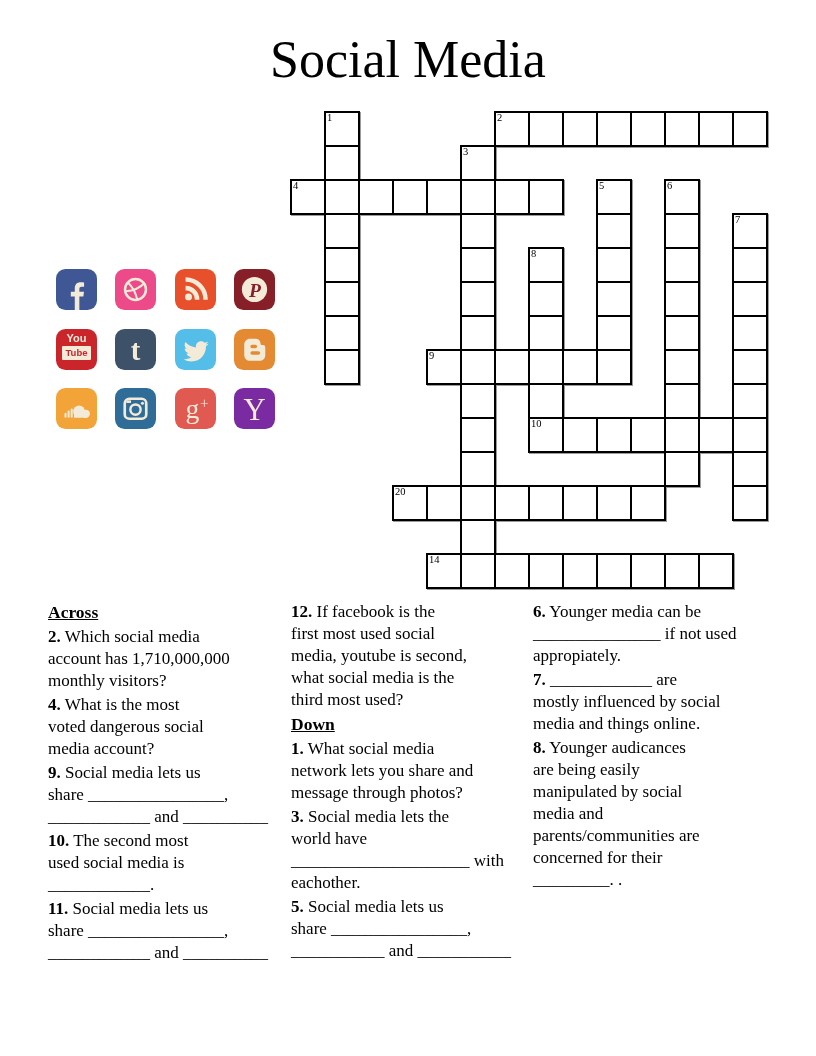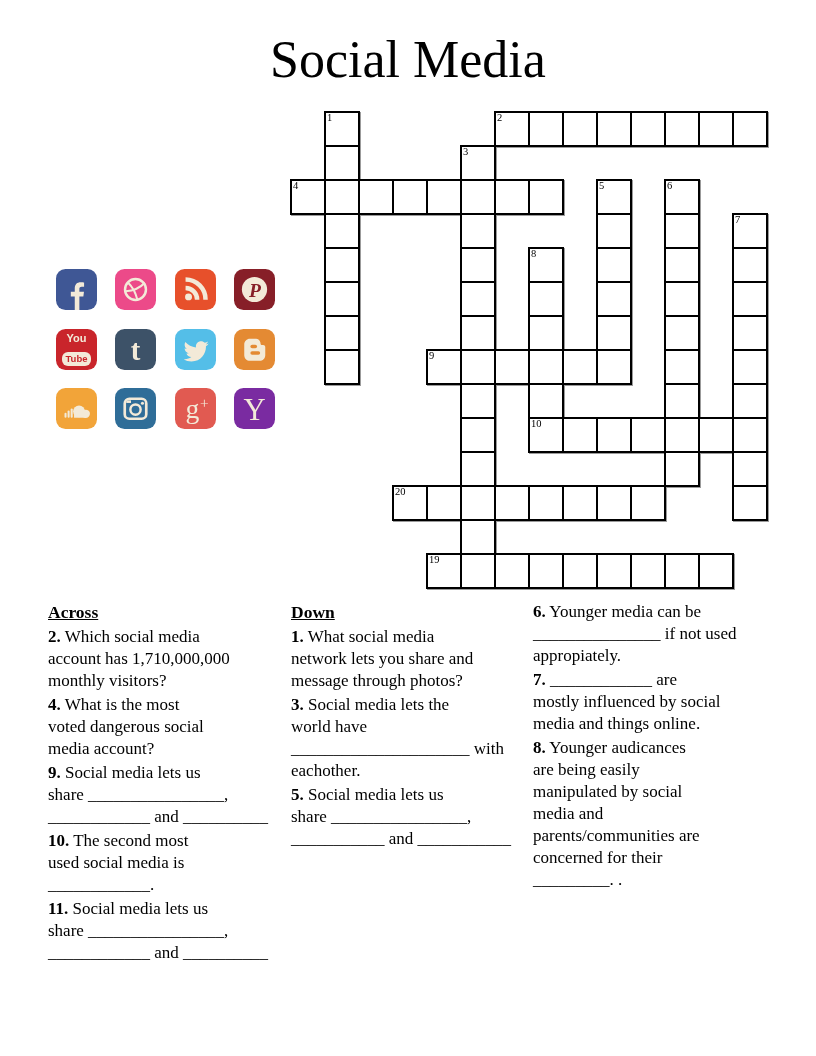--- a/index.html
+++ b/index.html
@@ -24,21 +24,21 @@
   
   .icon {
     position:absolute; width:41px; height:41px; border-radius:9.5px; overflow:hidden;
   }
   .icon svg { position:absolute; left:0; top:0; width:41px; height:41px; }
   .yt-you {
     margin-top:3px; text-align:center; font-family:"Liberation Sans", sans-serif;
     font-weight:bold; font-size:11px; line-height:13px; color:#f3ead8;
   }
   .yt-pill {
-    margin:7px auto 0 auto; width:29px; height:14px; background:#f3ead8; border-radius:6px;
+    margin:1px auto 0 auto; width:29px; height:14px; background:#f3ead8; border-radius:1px;
     font-family:"Liberation Sans", sans-serif; font-weight:bold; font-size:9.5px;
     line-height:14px; text-align:center;
   }
   
   .clue-col { position:absolute; top:601px; font-size:17px; line-height:22px; color:#000; }
   .clue-heading {
     font-weight:bold; text-decoration:underline; font-size:17.5px; margin-bottom:3px;
   }
   .clue { margin-bottom:2px; }
   .clue-num { font-weight:bold; }
@@ -144,21 +144,21 @@
     <div class="grid-cell" style="left: 136px; top: 374px;"></div>
     <div class="grid-cell" style="left: 170px; top: 374px;"></div>
     <div class="grid-cell" style="left: 204px; top: 374px;"></div>
     <div class="grid-cell" style="left: 238px; top: 374px;"></div>
     <div class="grid-cell" style="left: 272px; top: 374px;"></div>
     <div class="grid-cell" style="left: 306px; top: 374px;"></div>
     <div class="grid-cell" style="left: 340px; top: 374px;"></div>
     <div class="grid-cell" style="left: 442px; top: 374px;"></div>
     <div class="grid-cell" style="left: 170px; top: 408px;"></div>
     <div class="grid-cell" style="left: 136px; top: 442px;">
-      <span class="cell-num">19</span>
+      <span class="cell-num">14</span>
     </div>
     <div class="grid-cell" style="left: 170px; top: 442px;"></div>
     <div class="grid-cell" style="left: 204px; top: 442px;"></div>
     <div class="grid-cell" style="left: 238px; top: 442px;"></div>
     <div class="grid-cell" style="left: 272px; top: 442px;"></div>
     <div class="grid-cell" style="left: 306px; top: 442px;"></div>
     <div class="grid-cell" style="left: 340px; top: 442px;"></div>
     <div class="grid-cell" style="left: 374px; top: 442px;"></div>
     <div class="grid-cell" style="left: 408px; top: 442px;"></div>
   </div>
@@ -256,20 +256,25 @@
 share ________________,
 ____________ and __________</span></div>
       <div class="clue"><b class="clue-num">10.</b><span class="clue-text"> The second most
 used social media is
 ____________.</span></div>
       <div class="clue"><b class="clue-num">11.</b><span class="clue-text"> Social media lets us
 share ________________,
 ____________ and __________</span></div>
     </div>
     <div class="clue-col" style="left: 291px; width: 232px;">
+      <div class="clue"><b class="clue-num">12.</b><span class="clue-text"> If facebook is the
+first most used social
+media, youtube is second,
+what social media is the
+third most used?</span></div>
       <div class="clue-heading">Down</div>
       <div class="clue"><b class="clue-num">1.</b><span class="clue-text"> What social media
 network lets you share and
 message through photos?</span></div>
       <div class="clue"><b class="clue-num">3.</b><span class="clue-text"> Social media lets the
 world have
 _____________________ with
 eachother.</span></div>
       <div class="clue"><b class="clue-num">5.</b><span class="clue-text"> Social media lets us
 share ________________,

